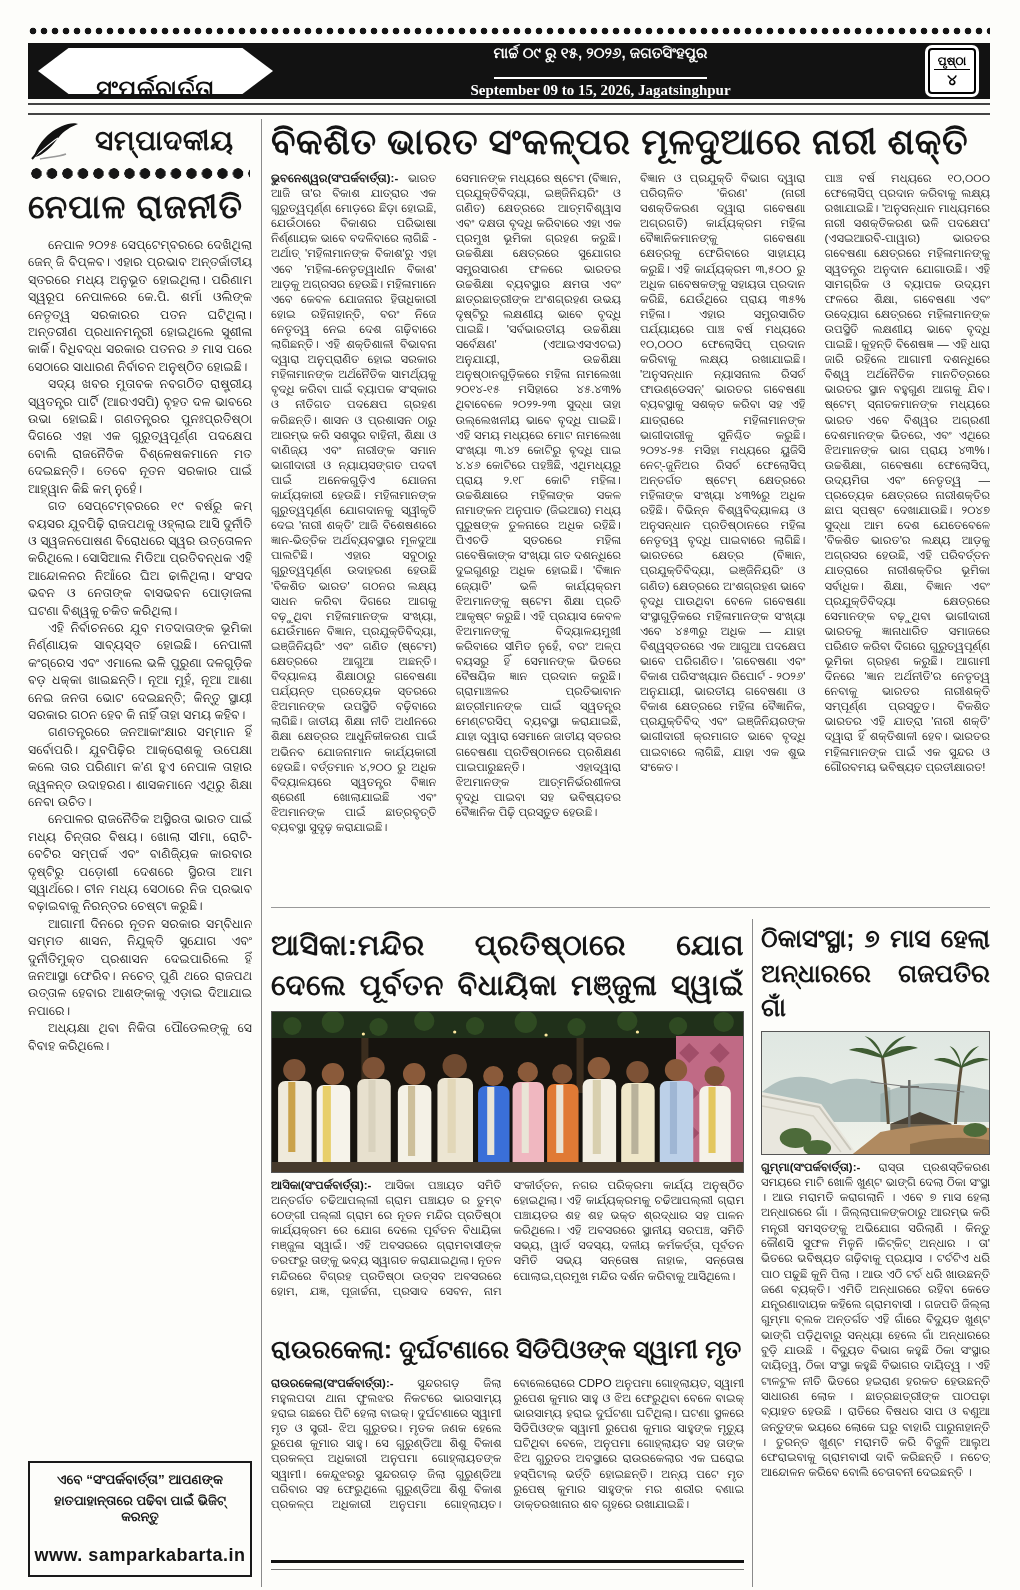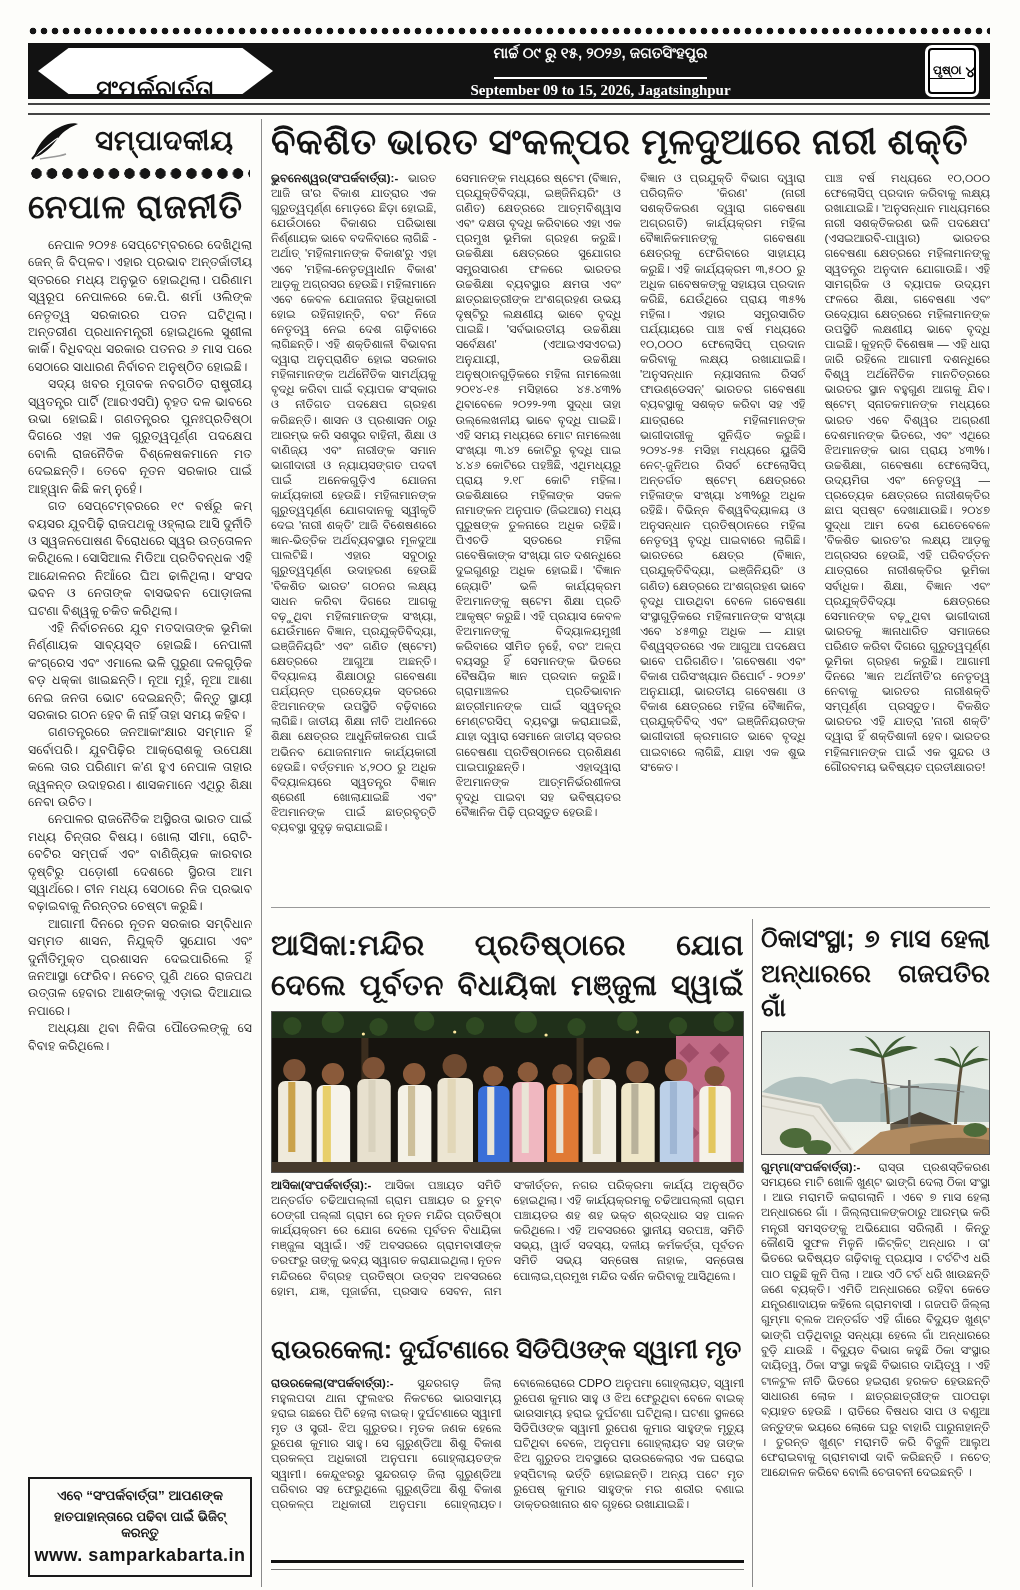--- a/index.html
+++ b/index.html
@@ -25,21 +25,21 @@
     clip-path:polygon(0 50%,13% 0,87% 0,100% 50%,87% 100%,13% 100%);
     display:flex;flex-direction:column;align-items:center;justify-content:center;line-height:1;gap:28px;
   }
   .logo-tagline{font-size:6px;letter-spacing:1px;margin-bottom:2px;}
   .logo-text{font-size:24px;font-weight:bold;letter-spacing:0.5px;}
   .mast-center{flex:1;display:flex;flex-direction:column;align-items:center;color:#fff;}
   .mast-date-od{font-size:15px;font-weight:bold;padding-bottom:15px;border-bottom:2px solid #fff;}
   .mast-date-en{font-family:"Liberation Serif",serif;font-size:15px;font-weight:bold;margin-top:3px;}
   .page-box{
     width:44px;height:42px;background:#fff;border:2px solid #000;box-shadow:0 0 0 3px #fff;
-    border-radius:4px;display:flex;flex-direction:row;align-items:center;justify-content:center;
+    border-radius:4px;display:flex;flex-direction:column;align-items:center;justify-content:center;
     font-weight:bold;color:#000;margin-right:4px;
   }
   .page-box .lbl{font-size:12px;border-bottom:1.5px solid #000;padding:0 4px 1px;}
   .page-box .num{font-size:15px;padding-top:1px;}
   .rule2{height:8px;margin-top:4px;border-top:2px solid #444;border-bottom:2px solid #444;}
   
   .content{display:flex;margin-top:4px;height:1468px;}
   .edit-col{
     width:234px;flex:none;border-right:1.5px solid #8a8a8a;padding-right:9px;
     display:flex;flex-direction:column;box-sizing:border-box;
@@ -53,21 +53,21 @@
     background-size:15.5px 13px;background-repeat:repeat-x;
   }
   .edit-headline{font-size:33px;font-weight:bold;margin:4px 0 10px;letter-spacing:1px;}
   .edit-body{flex:1;overflow:hidden;font-size:12.5px;line-height:17.4px;text-align:justify;}
   .edit-body p{margin:0;text-indent:20px;}
   .promo-box{
     border:2.5px solid #1a1a1a;margin:8px 0 10px;padding:9px 4px;text-align:center;flex:none;
   }
   .promo-box .l1{font-size:13.5px;font-weight:bold;}
   .promo-box .l2{font-size:13px;font-weight:bold;margin-top:5px;}
-  .promo-box .url{font-size:18px;font-weight:bold;margin-top:4px;letter-spacing:0.5px;}
+  .promo-box .url{font-size:18px;font-weight:bold;margin-top:20px;letter-spacing:0.5px;}
   
   .main-col{flex:1;padding-left:9px;display:flex;flex-direction:column;box-sizing:border-box;}
   .main-headline{
     font-size:36px;font-weight:bold;line-height:46px;height:52px;overflow:hidden;
     letter-spacing:0.5px;white-space:nowrap;flex:none;
   }
   .story-cols{display:flex;gap:19px;height:736px;flex:none;overflow:hidden;border-bottom:1px solid #999;}
   .story-col{flex:1;overflow:hidden;font-size:11.5px;line-height:15.1px;text-align:justify;}
   .story-col p{margin:0;}
   .dateline{font-weight:bold;}

